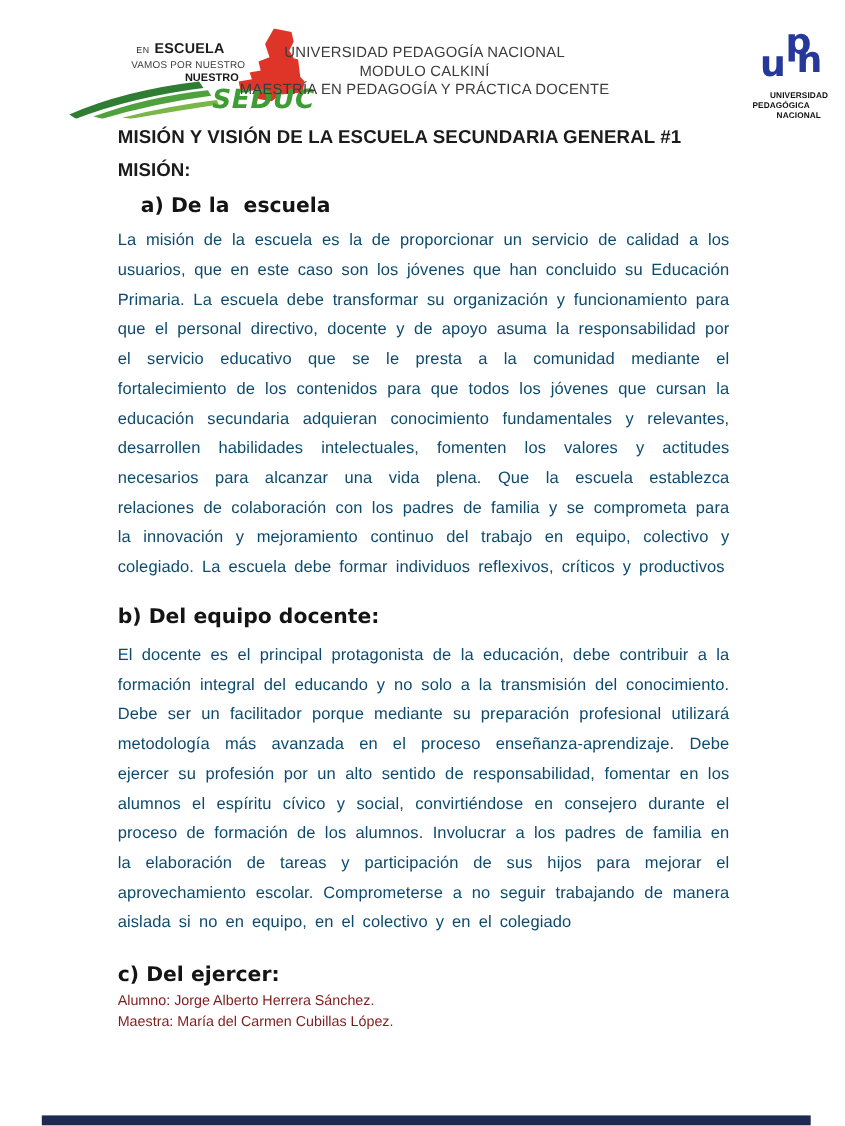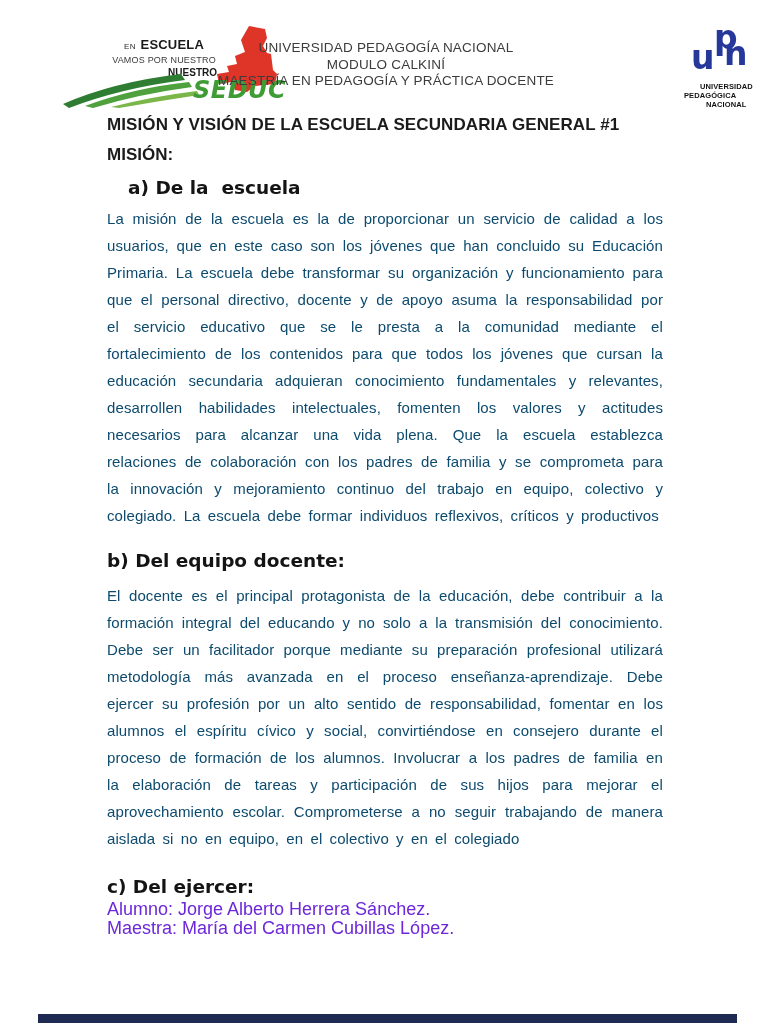--- a/index.html
+++ b/index.html
@@ -11,21 +11,21 @@
   }
   .page{position:absolute;inset:0;background:#fff;}
 
   
   .header{position:absolute;top:0;left:0;width:768px;height:112px;}
 
   .seduc-logo{position:absolute;top:14px;left:63px;width:258px;height:94px;}
   .campeche-text{position:absolute;top:24px;left:42px;width:118px;text-align:center;color:#1a1a1a;line-height:12px;white-space:nowrap;}
   .ct1 .pre{font-size:8px;color:#2b2b2b;letter-spacing:.5px;}
   .ct1 .main{font-size:13px;font-weight:bold;letter-spacing:.2px;}
-  .ct2{font-size:9px;color:#3a3a3a;letter-spacing:.2px;margin-top:1px;}
+  .ct2{font-size:9px;color:#3a3a3a;letter-spacing:.2px;margin-top:1px;text-align:right;}
   .ct3{font-size:10px;font-weight:bold;text-align:right;padding-right:6px;margin-top:1px;}
   .campeche-map{position:absolute;left:148px;top:12px;}
   .seduc-swoosh{position:absolute;left:0px;top:56px;}
   .seduc-word{position:absolute;left:130px;top:62px;font-size:24px;font-weight:bold;font-style:italic;letter-spacing:.5px;font-family:"DejaVu Sans",sans-serif;}
 
   .header-center{position:absolute;top:40px;left:176px;width:420px;text-align:center;
     font-size:13.5px;line-height:16.5px;color:#3c3c3c;letter-spacing:.2px;}
 
   .upn-logo{position:absolute;top:28px;right:4px;width:80px;height:84px;}
   .upn-monogram{position:relative;width:80px;height:54px;font-family:"DejaVu Sans",sans-serif;font-weight:bold;line-height:1;}
@@ -40,21 +40,21 @@
 
   
   .content{position:absolute;top:110px;left:107px;width:556px;color:#3d3d3d;}
   .doc-title{font-size:17px;font-weight:bold;color:#1b1b1b;line-height:30px;letter-spacing:.1px;}
   .doc-subtitle{font-size:17px;font-weight:bold;color:#1b1b1b;line-height:30px;}
   .section-heading{font-family:"DejaVu Sans",sans-serif;font-weight:bold;font-size:18.5px;color:#141414;white-space:pre-wrap;}
   .h-a{margin:7px 0 7px 21px;}
   .h-b{margin:21px 0 11px 0;}
   .h-c{margin:24px 0 3px 0;}
   .para{font-size:15px;line-height:27px;text-align:justify;word-spacing:3px;letter-spacing:.1px;color:#0c4a6e;}
-  .byline{font-size:18px;line-height:19px;color:#6d28d9;}
+  .byline{font-size:13px;line-height:19px;color:#7f1d1d;}
 
   
   .footer-bar{position:absolute;left:38px;width:699px;top:1014px;height:9px;}
 </style>
 </head>
 <body>
 
 <div class="page">
 
   <div class="header">

